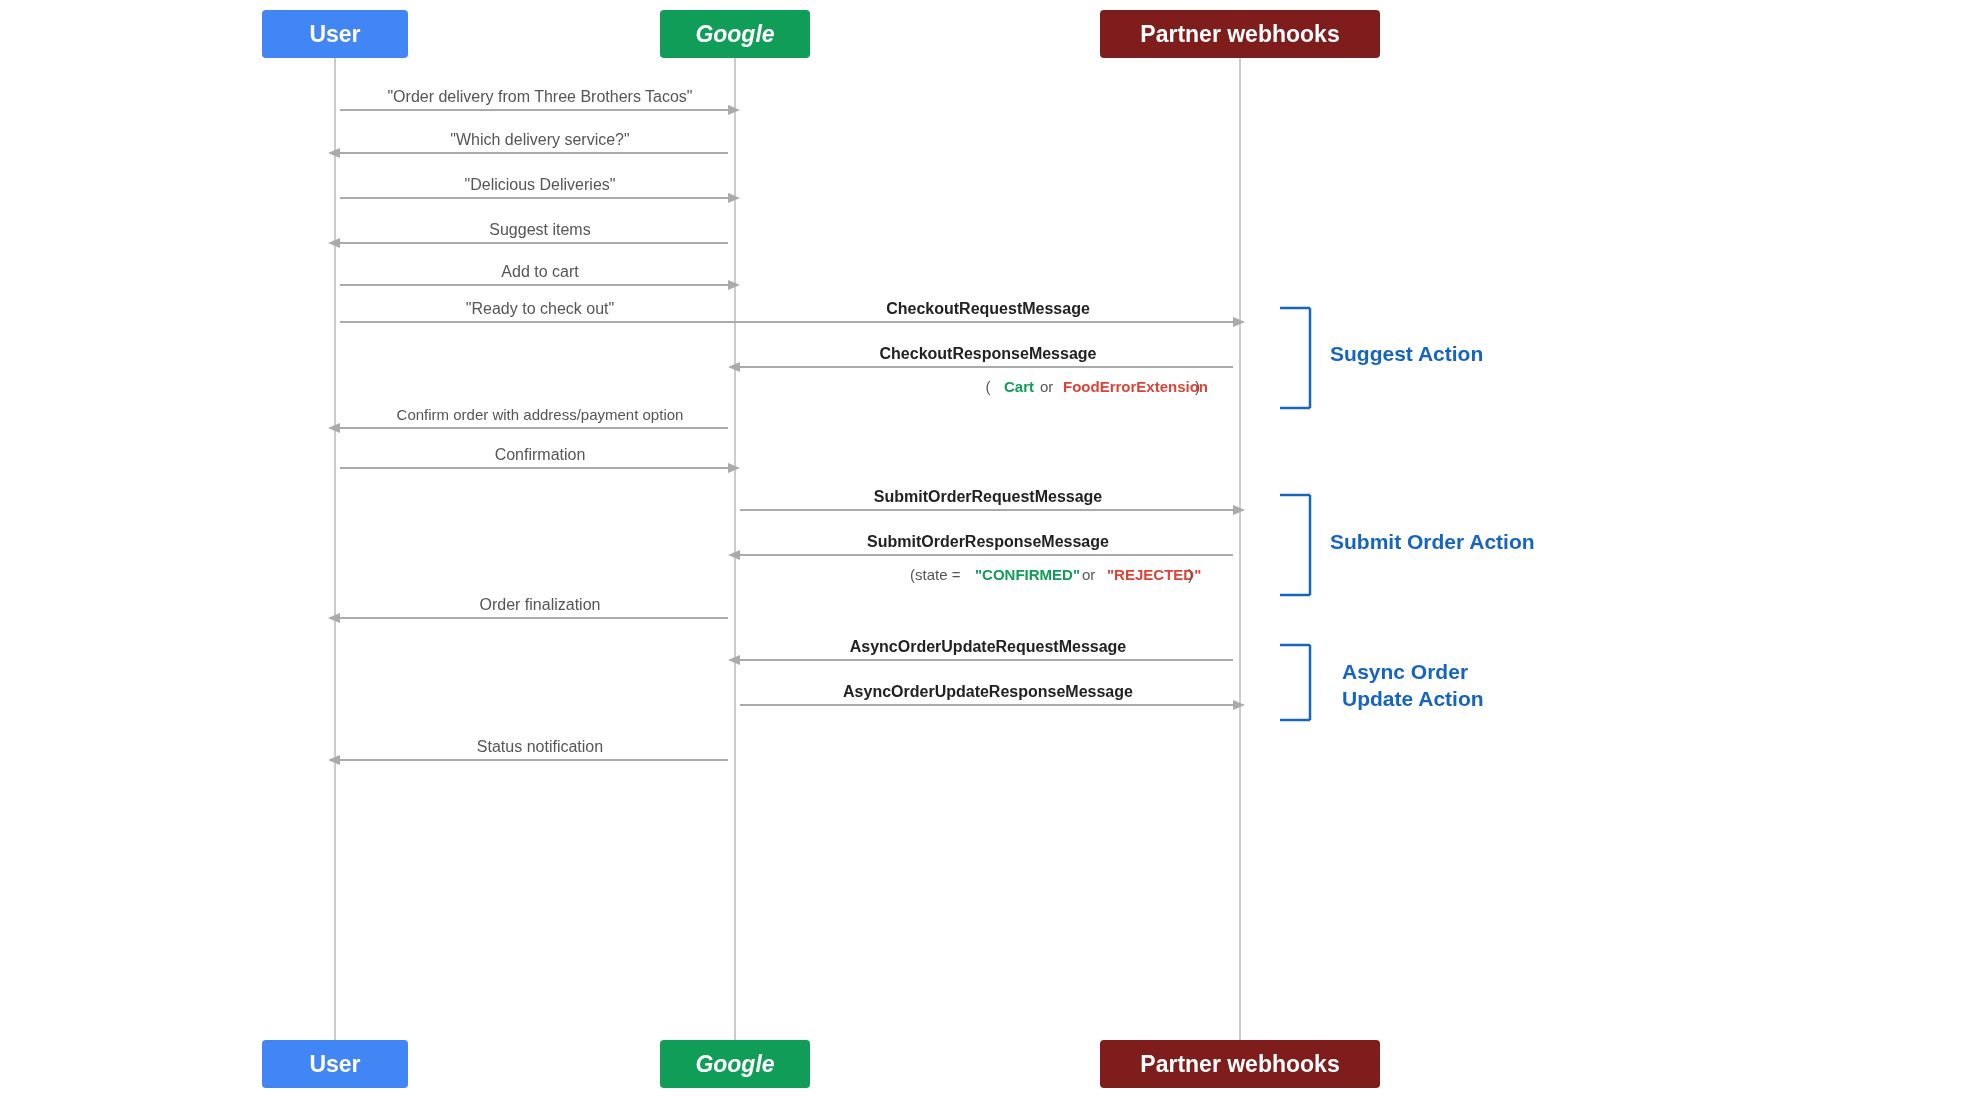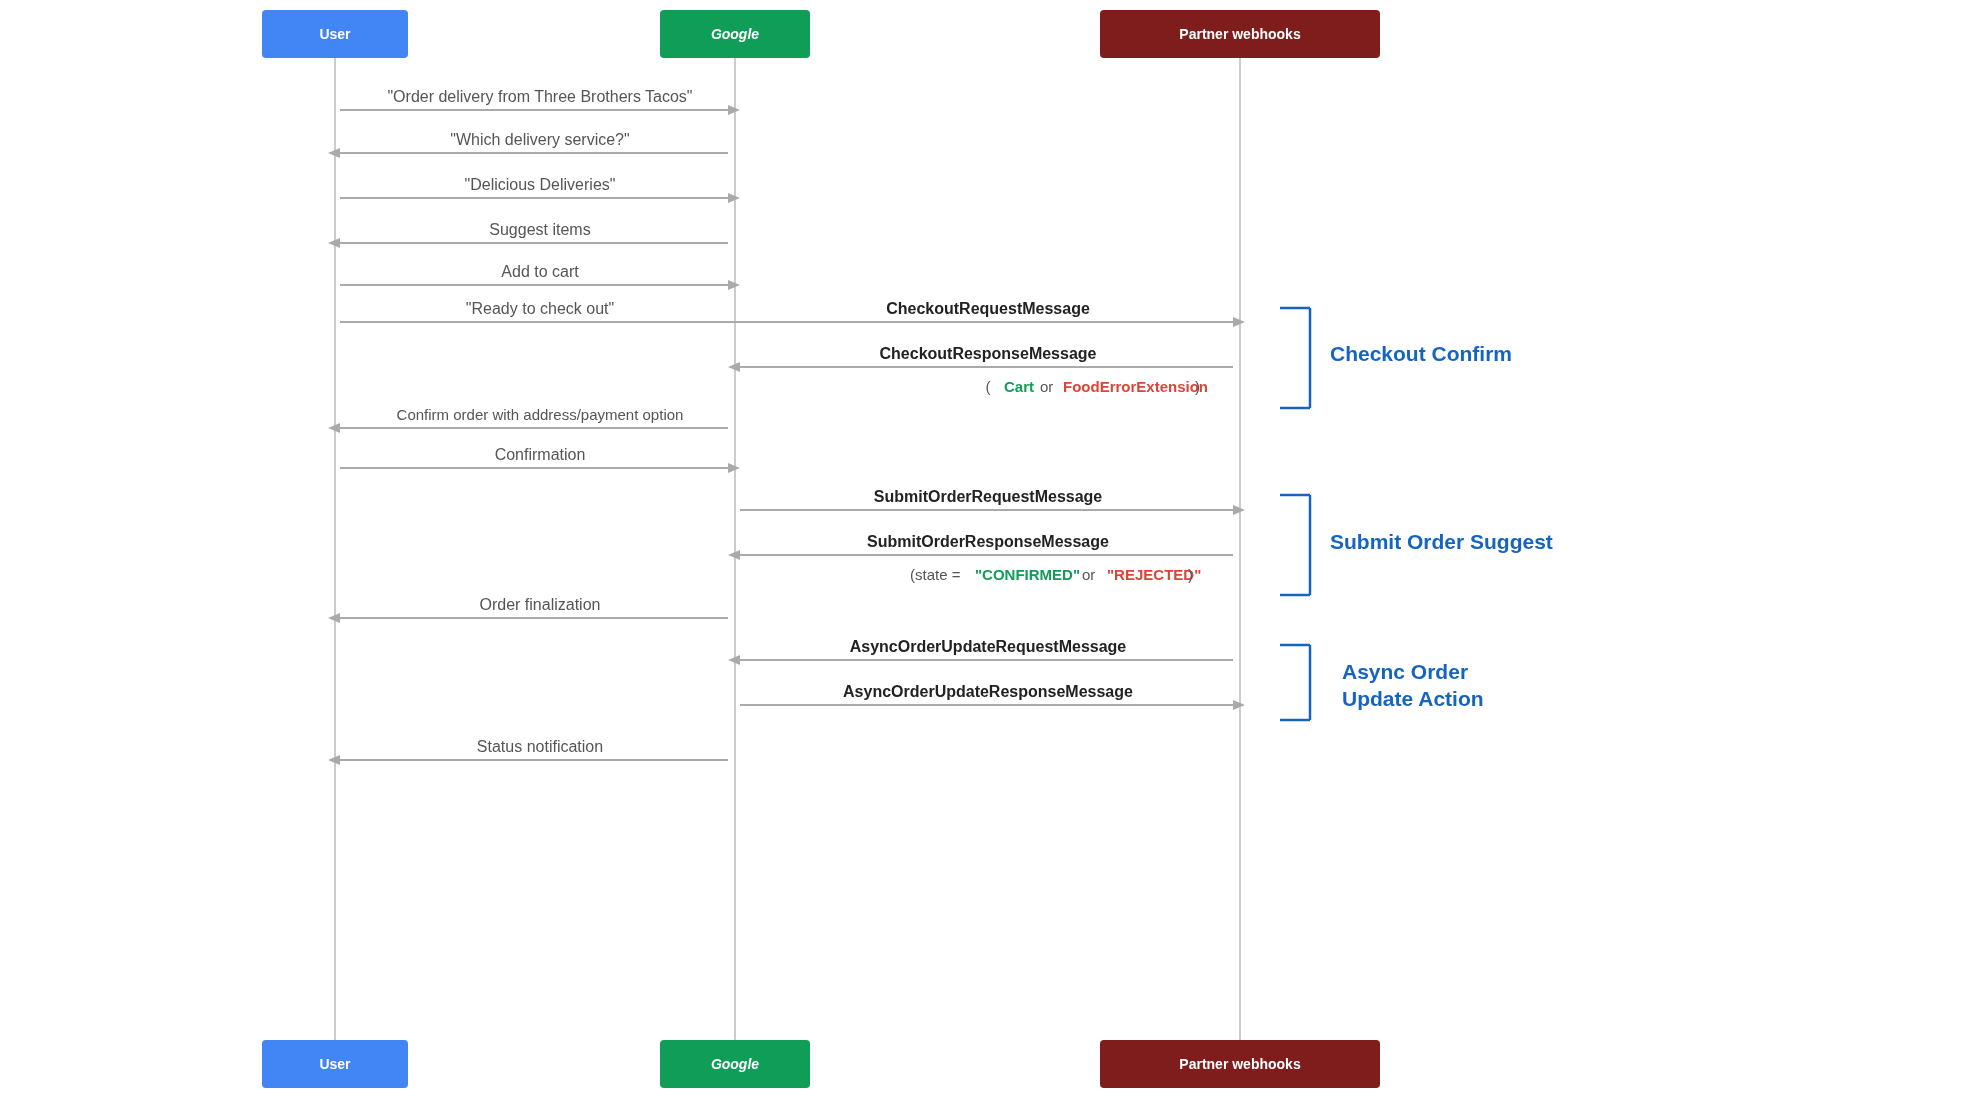--- a/index.html
+++ b/index.html
@@ -18,21 +18,21 @@
       height: 1098px;
     }
 
     
     .actor-box {
       position: absolute;
       display: flex;
       align-items: center;
       justify-content: center;
       font-weight: bold;
-      font-size: 14px;
+      font-size: 23px;
       color: #fff;
       border-radius: 4px;
       padding: 10px 20px;
       min-width: 140px;
       text-align: center;
     }
 
     .actor-user { background: #4285F4; }
     .actor-google { background: #0F9D58; font-style: italic; }
     .actor-partner { background: #7f1d1d; color: #fff; }
@@ -175,24 +175,24 @@
 
   <div class="actor-box actor-google" style="left:660px; top:1040px; width:150px; height:48px;">
     <span>Google</span>
   </div>
 
   <div class="actor-box actor-partner" style="left:1100px; top:1040px; width:280px; height:48px;">
     <span>Partner webhooks</span>
   </div>
 
   <div class="action-label" style="left:1330px; top:342px; font-size:21px; font-weight:bold; color:#1565C0;">
-    Checkout Confirm
+    Suggest Action
   </div>
 
   <div class="action-label" style="left:1330px; top:530px; font-size:21px; font-weight:bold; color:#1565C0;">
-    Submit Order Suggest
+    Submit Order Action
   </div>
 
   <div class="action-label" style="left:1330px; top:658px; font-size:21px; font-weight:bold; color:#1565C0; line-height:1.3;margin-left:12px;">
     Async Order<br>Update Action
   </div>
 
 </div>
 
 </body></html>

